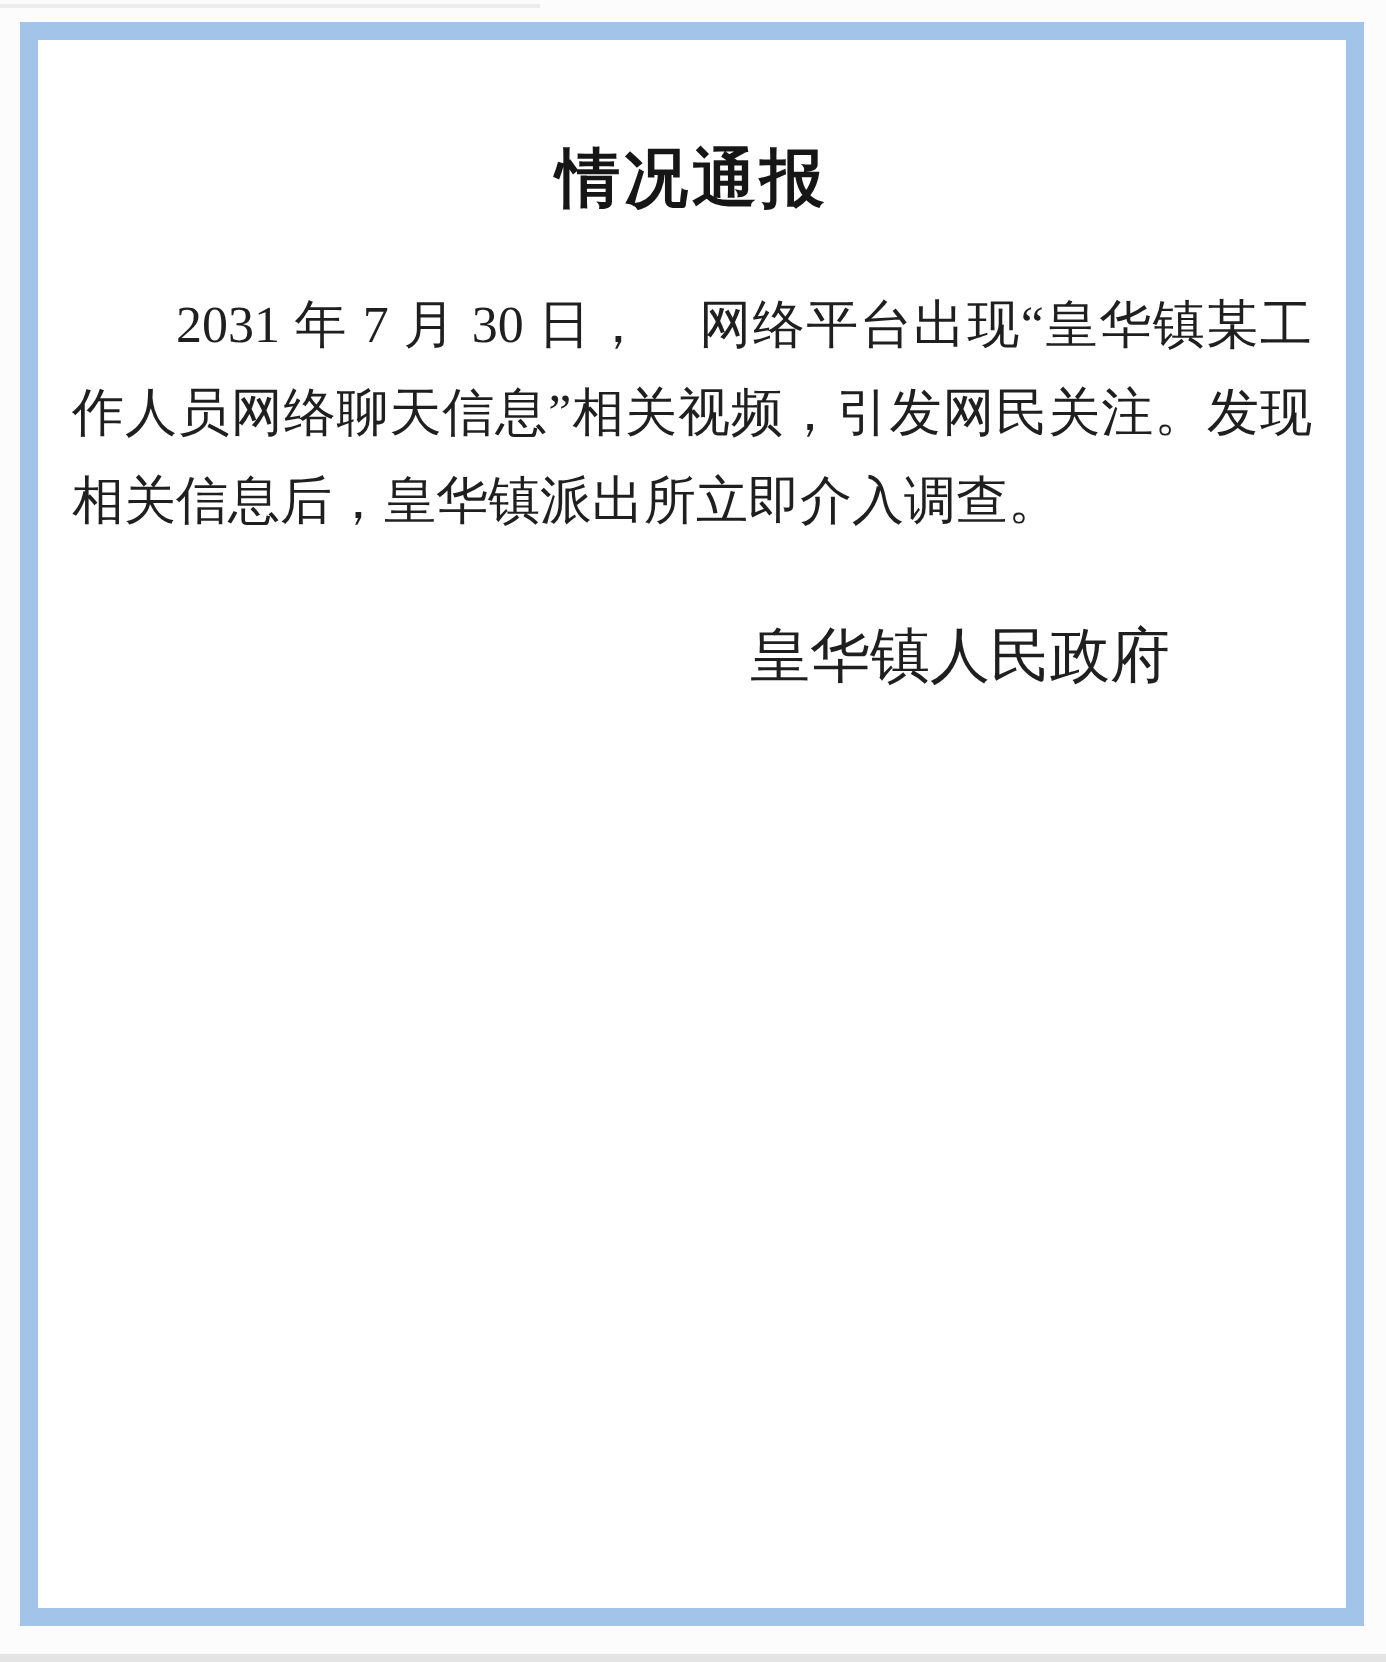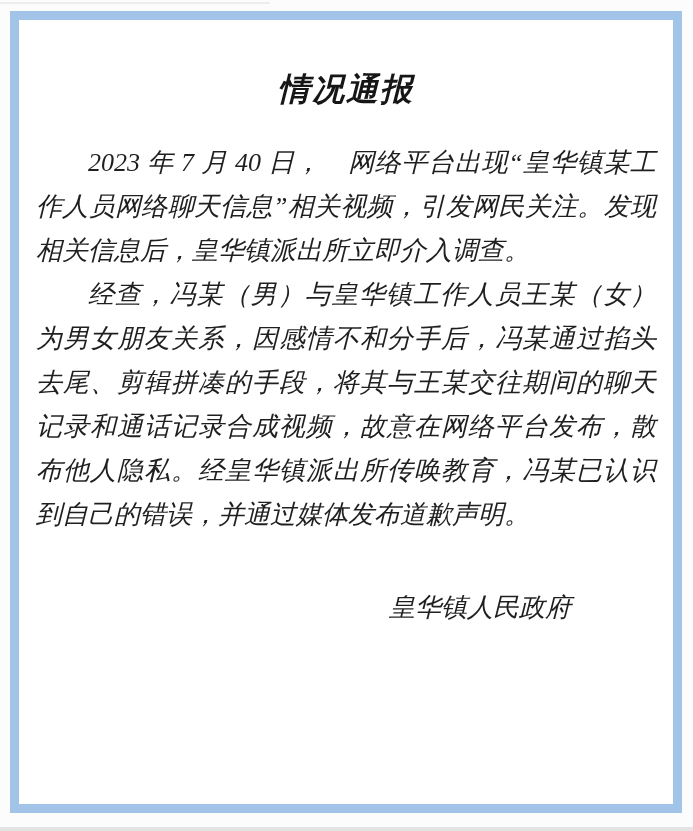--- a/index.html
+++ b/index.html
@@ -17,21 +17,20 @@
   }
   .frame {
     position: absolute;
     left: 10px;
     top: 11px;
     width: 672px;
     height: 802px;
     box-sizing: border-box;
     border: 9px solid #a2c4e8;
     background: #ffffff;
-    font-style: italic;
   }
   .notice-title {
     margin: 49px 0 0 0;
     text-align: center;
     font-family: "Liberation Sans", sans-serif;
     font-weight: 700;
     font-size: 32px;
     line-height: 40px;
     letter-spacing: 2px;
     color: #161616;
@@ -43,23 +42,23 @@
     color: #1f1f1f;
     text-align: justify;
   }
   .body-text p {
     margin: 0;
     padding: 0;
     text-indent: 2em;
   }
   .sign-block {
     width: 280px;
-    margin: 49px 36px 0 auto;
+    margin: 34px 36px 0 auto;
     text-align: center;
-    font-size: 26px;
+    font-size: 30px;
     line-height: 44px;
     color: #1f1f1f;
   }
   .bottom-strip {
     position: absolute;
     left: 0;
     right: 0;
     bottom: 0;
     height: 4px;
     background: #e4e4e4;
@@ -76,22 +75,21 @@
 </head>
 <body>
 
 <div class="canvas">
   <div class="top-smudge"></div>
 
   <div class="frame">
     <h1 class="notice-title">情况通报</h1>
 
     <div class="body-text">
-      <p>2023 年 7 月 40 日，　网络平台出现“皇华镇某工作人员网络聊天信息”相关视频，引发网民关注。发现相关信息后，皇华镇派出所立即介入调查。</p>
-      <p>经查，冯某（男）与皇华镇工作人员王某（女）为男女朋友关系，因感情不和分手后，冯某通过掐头去尾、剪辑拼凑的手段，将其与王某交往期间的聊天记录和通话记录合成视频，故意在网络平台发布，散布他人隐私。经皇华镇派出所传唤教育，冯某已认识到自己的错误，并通过媒体发布道歉声明。</p>
+      <p>2031 年 7 月 30 日，　网络平台出现“皇华镇某工作人员网络聊天信息”相关视频，引发网民关注。发现相关信息后，皇华镇派出所立即介入调查。</p>
 
       <div class="sign-block">
         <div>皇华镇人民政府</div>
       </div>
     </div>
   </div>
 
   <div class="bottom-strip"></div>
 </div>
 

